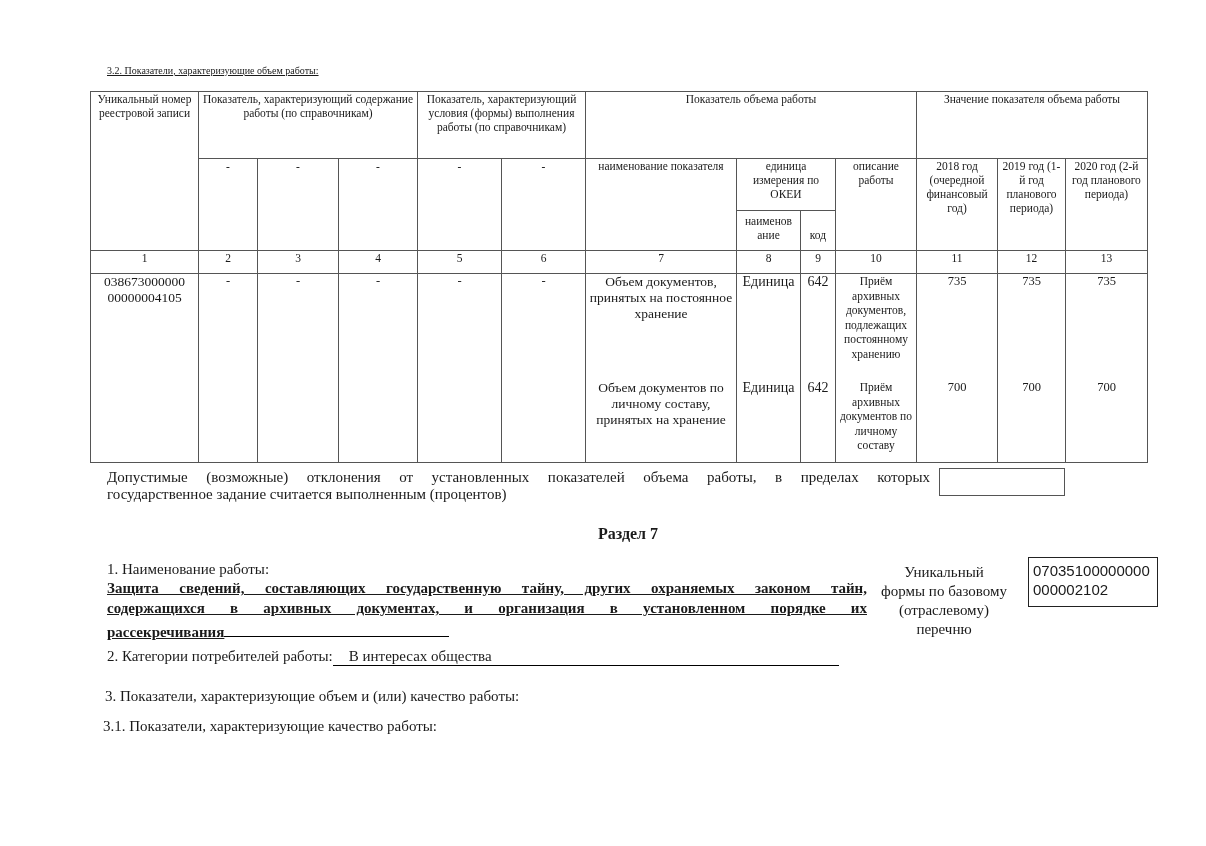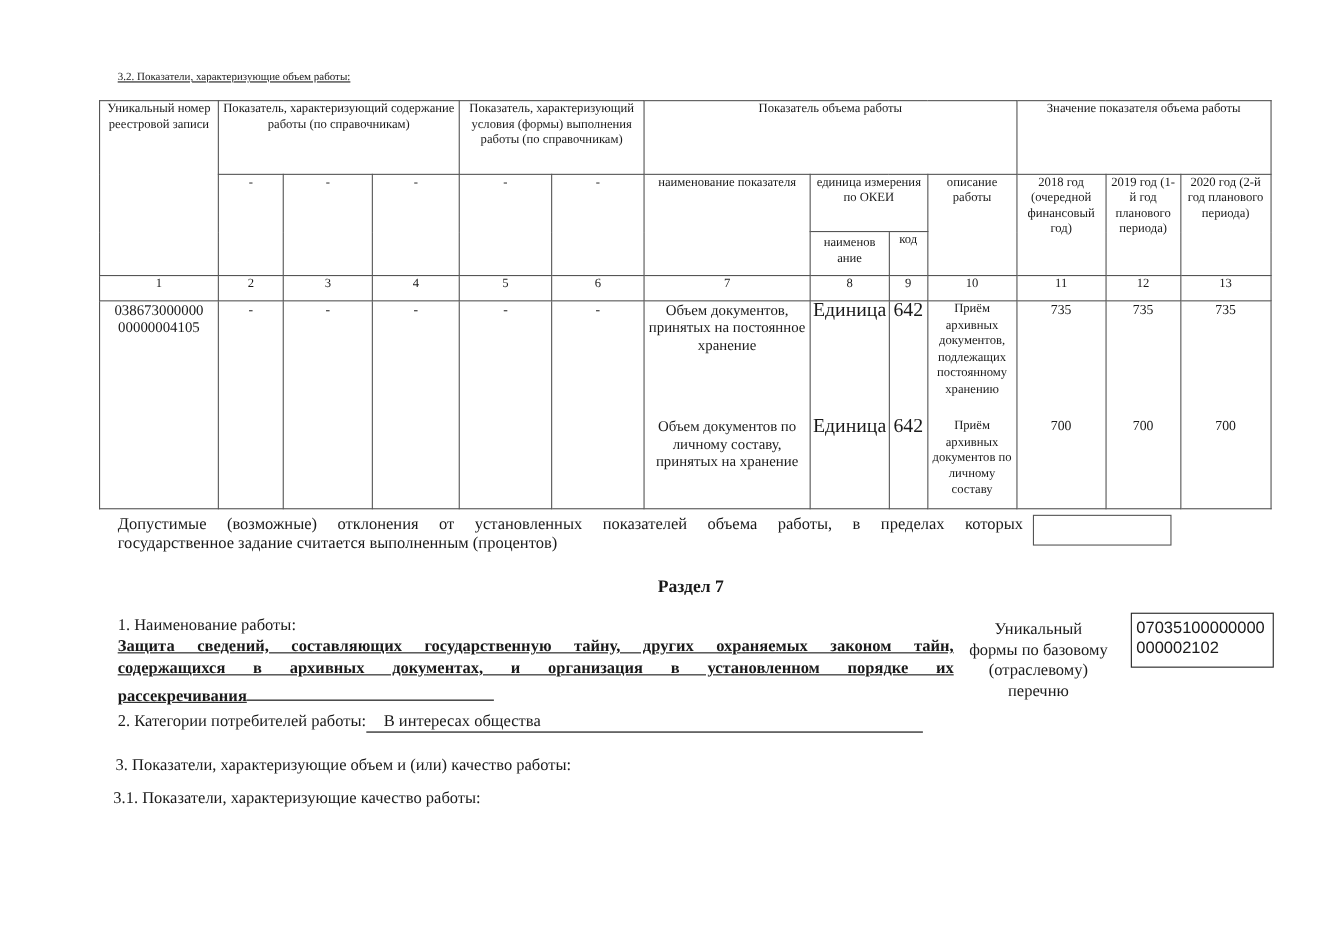--- a/index.html
+++ b/index.html
@@ -15,21 +15,21 @@
     font-size: 11.5px; line-height: 14px;
   }
   table.vol td {
     border: 1px solid #555; padding: 0 2px; text-align: center; vertical-align: top;
     overflow: hidden;
   }
   td.h1 { padding-top: 5px; }
   td.dash { padding-top: 8px; }
   td.num { vertical-align: middle; }
   td.dl { text-align: left; font-size: 13.5px; line-height: 16px; padding: 6px 3px 0 3px; }
-  td.dl2 { text-align: left; font-size: 18px; line-height: 15px; padding: 5px 3px 0 3px; }
+  td.dl2 { text-align: left; font-size: 14px; line-height: 15px; padding: 5px 3px 0 3px; }
   td.dc { font-size: 12.5px; line-height: 15px; padding-top: 5px; }
   .sub-block { display: block; }
   .pct-box { position: absolute; left: 939px; top: 468px; width: 124px; height: 26px; border: 1px solid #555; }
   .para { position: absolute; font-size: 15px; line-height: 17px; }
   .justify { text-align: justify; text-align-last: justify; }
   .bold-u { font-weight: bold; text-decoration: underline; font-family: "Liberation Serif", serif; font-size: 15px; }
   .uline { display: inline-block; border-bottom: 1px solid #000000; }
   .reg-box { position: absolute; left: 1028px; top: 557px; width: 130px; height: 50px; border: 1.5px solid #222; font-family: "Liberation Sans", sans-serif; font-size: 15px; line-height: 19px; padding: 3px 4px; box-sizing: border-box; }
 </style>
 </head>
@@ -69,21 +69,21 @@
     <td class="dash" rowspan="2">-</td>
     <td class="dash" rowspan="2">наименование показателя</td>
     <td class="dash" colspan="2">единица измерения по ОКЕИ</td>
     <td class="dash" rowspan="2">описание работы</td>
     <td class="dash" rowspan="2">2018 год (очередной финансовый год)</td>
     <td class="dash" rowspan="2">2019 год (1-й год планового периода)</td>
     <td class="dash" rowspan="2">2020 год (2-й год планового периода)</td>
   </tr>
   <tr style="height:40px">
     <td style="padding-top:3px">наименов ание</td>
-    <td style="padding-top:0">код</td>
+    <td style="padding-top:17px">код</td>
   </tr>
   <tr style="height:23px">
     <td class="num">1</td>
     <td class="num">2</td>
     <td class="num">3</td>
     <td class="num">4</td>
     <td class="num">5</td>
     <td class="num">6</td>
     <td class="num">7</td>
     <td class="num">8</td>

